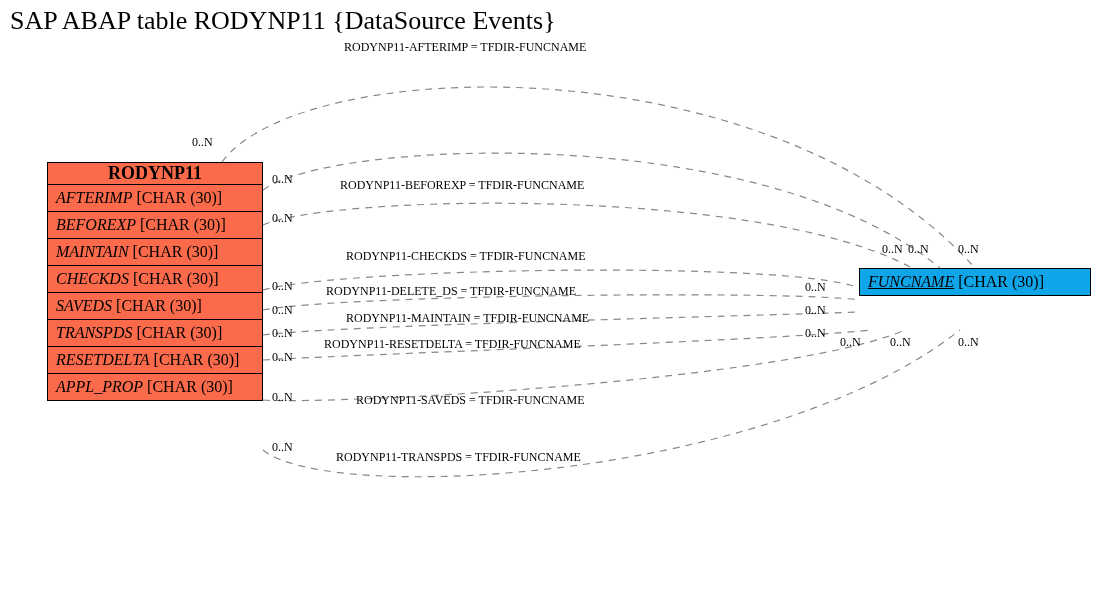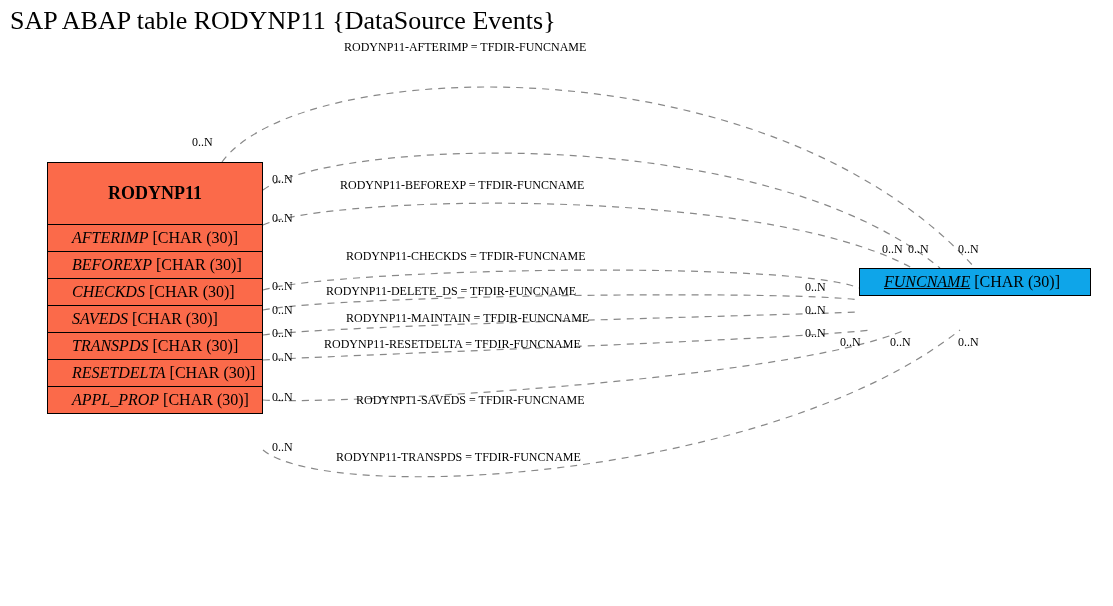--- a/index.html
+++ b/index.html
@@ -21,26 +21,26 @@
     font-size: 26px;
   }
   .entity {
     position: absolute;
     border: 1px solid #000;
     box-sizing: border-box;
   }
   .entity-header {
     font-weight: bold;
     text-align: center;
-    padding: 20px 8px;
+    padding: 0 8px;
     border-bottom: 1px solid #000;
     font-size: 18px;
   }
   .entity-row {
-    padding: 4px 24px;
+    padding: 4px 8px;
     border-bottom: 1px solid #000;
     font-size: 16px;
     white-space: nowrap;
   }
   .entity-row:last-child {
     border-bottom: none;
   }
   .attr-name {
     font-style: italic;
   }
@@ -110,20 +110,21 @@
 
     <path d="M 263 400 C 340 405, 790 380, 905 330"></path>
 
     <path d="M 263 450 C 330 505, 770 480, 960 330"></path>
   </svg>
 
   <div class="entity rodynp11">
     <div class="entity-header">RODYNP11</div>
     <div class="entity-row"><span class="attr-name">AFTERIMP</span> <span class="attr-type">[CHAR (30)]</span></div>
     <div class="entity-row"><span class="attr-name">BEFOREXP</span> <span class="attr-type">[CHAR (30)]</span></div>
+    <div class="entity-row"><span class="attr-name">MAINTAIN</span> <span class="attr-type">[CHAR (30)]</span></div>
     <div class="entity-row"><span class="attr-name">CHECKDS</span> <span class="attr-type">[CHAR (30)]</span></div>
     <div class="entity-row"><span class="attr-name">SAVEDS</span> <span class="attr-type">[CHAR (30)]</span></div>
     <div class="entity-row"><span class="attr-name">TRANSPDS</span> <span class="attr-type">[CHAR (30)]</span></div>
     <div class="entity-row"><span class="attr-name">RESETDELTA</span> <span class="attr-type">[CHAR (30)]</span></div>
     <div class="entity-row"><span class="attr-name">APPL_PROP</span> <span class="attr-type">[CHAR (30)]</span></div>
   </div>
 
   <div class="entity tfdir">
     <div class="entity-row"><span class="attr-name attr-underline">FUNCNAME</span> <span class="attr-type">[CHAR (30)]</span></div>
   </div>

